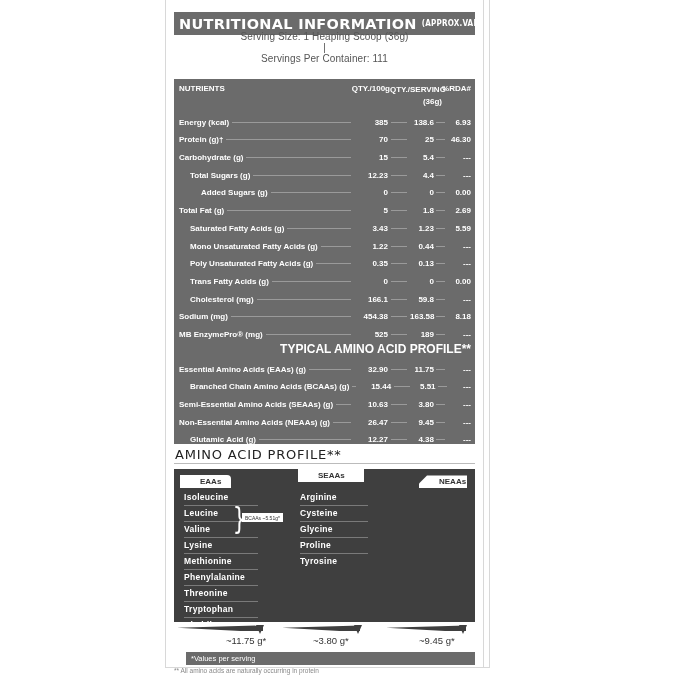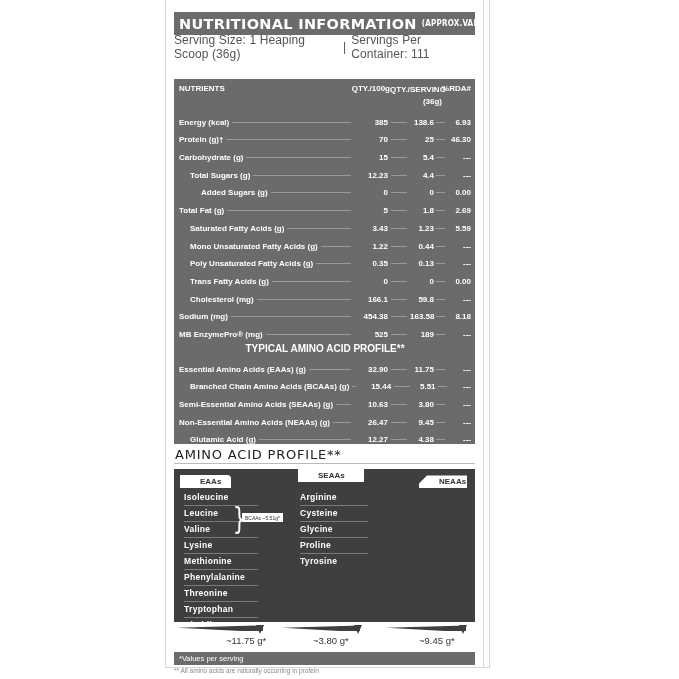--- a/index.html
+++ b/index.html
@@ -8,41 +8,41 @@
   .page-border-right { position:absolute; left:483px; top:0; width:1px; height:668px; background:#d8d8d8; }
   .page-border-right2 { position:absolute; left:489px; top:0; width:1px; height:668px; background:#d8d8d8; }
   .page-border-bottom { position:absolute; left:165px; top:667px; width:325px; height:1px; background:#d8d8d8; }
 
   .label { position:absolute; left:174px; top:0; width:301px; }
 
   .title-bar { margin-top:12px; height:23px; background:#6b6b6b; color:#fff; display:flex; align-items:center; padding-left:5px; white-space:nowrap; overflow:hidden; }
   .title-main { font-family:"DejaVu Sans", sans-serif; font-weight:bold; font-size:14.5px; letter-spacing:0.3px; }
   .title-sub { font-family:"DejaVu Sans Condensed","DejaVu Sans", sans-serif; font-weight:bold; font-size:8px; margin-left:5px; letter-spacing:0.2px; }
 
-  .serving { height:24px; display:flex; align-items:center; justify-content:center; font-family:"Liberation Sans Narrow","Liberation Sans", sans-serif; font-size:12px; color:#555; letter-spacing:0.1px; }
+  .serving { height:24px; display:flex; align-items:center; justify-content:center; font-family:"Liberation Sans Narrow","Liberation Sans", sans-serif; font-size:10px; color:#555; letter-spacing:0.1px;flex-direction:column; }
   .serving .sep { margin:0 5px; }
 
   .nutri { background:#6b6b6b; color:#fff; padding:0 4px 0 5px; font-family:"Liberation Sans", sans-serif; font-weight:bold; font-size:8px; }
   .nutri .head { display:flex; height:30px; padding-top:5px; box-sizing:border-box;margin-top:20px; }
   .nutri .head .c1 { flex:1; }
   .nutri .head .c2 { width:52px; text-align:right; }
   .nutri .head .c3 { width:52px; text-align:right; line-height:12px; }
   .nutri .head .c4 { width:29px; text-align:right; }
 
   .row { display:flex; align-items:flex-end; height:17.7px; white-space:nowrap; }
   .row .name { flex:0 0 auto; }
   .row .dots { flex:1; border-bottom:1px solid #9a9a9a; margin:0 3px 4px 3px; min-width:4px; }
   .row .v1 { width:34px; text-align:right; }
   .row .v2 { width:44px; text-align:right; }
   .row .v3 { width:24px; text-align:right; }
   .row .dots2 { width:16px; border-bottom:1px solid #9a9a9a; margin:0 3px 4px 3px; flex:none; }
   .row .dots3 { width:9px; border-bottom:1px solid #9a9a9a; margin:0 2px 4px 2px; flex:none; }
   .row.i1 .name { padding-left:11px; }
   .row.i2 .name { padding-left:22px; }
-  .subhead { text-align:center; height:17px; line-height:20px; font-size:10px; }
+  .subhead { text-align:right; height:17px; line-height:20px; font-size:12px; }
 
   .amino-title { margin-top:2px; font-family:"DejaVu Sans", sans-serif; font-size:13px; color:#222; letter-spacing:0.8px; height:17px; line-height:17px; padding-left:1px; border-bottom:1px solid #bbb; }
 
   .amino-box { margin-top:5px; background:#3f3f3f; height:153px; position:relative; font-family:"Liberation Sans", sans-serif; font-weight:bold; font-size:8.5px; color:#fff; }
   .tag { position:absolute; background:#fff; color:#333; font-size:8px; font-weight:bold; height:13px; line-height:14px; padding:0 20px; box-sizing:border-box; }
   .tag.eaas { left:6px; top:6px; width:51px; border-top-right-radius:4px; }
   .tag.seaas { left:124px; top:0; width:66px; }
   .tag.neaas { right:8px; top:6px; width:48px; text-align:right; clip-path:polygon(8px 0,100% 0,100% 100%,0 100%,0 8px); }
 
   .col { position:absolute; top:21px; }
@@ -54,21 +54,21 @@
   .col.c-seaas .it:last-child, .col.c-neaas .it:last-child { border-bottom:none; }
 
   .brace { position:absolute; left:56px; top:35px; font-family:"DejaVu Sans", sans-serif; font-weight:normal; font-size:30px; line-height:30px; color:#fff; transform:scaleX(0.7); }
   .bcaa-tag { position:absolute; left:68px; top:44px; background:#fff; color:#333; font-size:5px; font-weight:normal; padding:2px 3px; height:9px; box-sizing:border-box; line-height:6px; }
 
   .totals { position:relative; height:30px; background:#fff; }
   .arrow { position:absolute; top:3px; height:6px; background:#3f3f3f; clip-path:polygon(0 40%,100% 0,100% 100%,85% 100%); }
   .arrow-tip { position:absolute; top:3px; width:0; height:0; border-left:4px solid transparent; border-right:4px solid transparent; border-top:9px solid #3f3f3f; }
   .tot { position:absolute; top:13px; font-family:"Liberation Sans", sans-serif; font-size:9.5px; color:#333; }
 
-  .footnote-bar { background:#6b6b6b; color:#fff; height:13px; line-height:13px; font-family:"Liberation Sans", sans-serif; font-size:7.5px; padding-left:5px; }
+  .footnote-bar { background:#6b6b6b; color:#fff; height:13px; line-height:13px; font-family:"Liberation Sans", sans-serif; font-size:7.5px; padding-left:5px;margin-left:12px; }
   .footnote2 { font-family:"Liberation Sans", sans-serif; font-size:6.5px; color:#888; padding-left:0px; height:12px; line-height:12px; }
 </style>
 </head>
 <body>
 
 <div class="page-border-left"></div>
 <div class="page-border-right"></div>
 <div class="page-border-right2"></div>
 <div class="page-border-bottom"></div>
 

